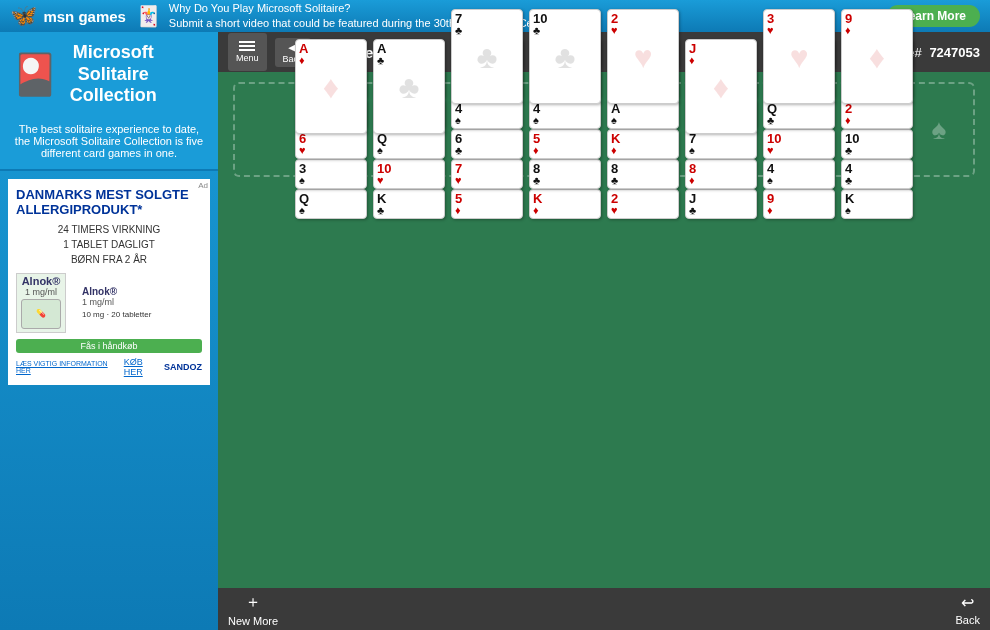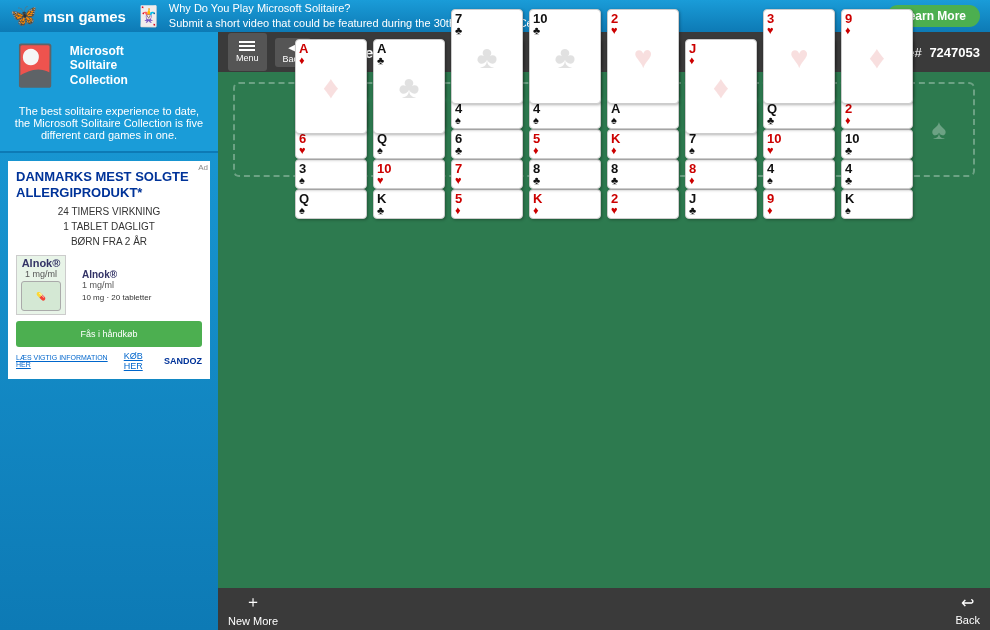--- a/index.html
+++ b/index.html
@@ -134,21 +134,21 @@
     #ad-product-details {
       font-size: 9px;
       color: #333;
       flex: 1;
     }
     #ad-btn {
       background: #4caf50;
       color: white;
       border: none;
       border-radius: 3px;
-      padding: 8px 6px;
+      padding: 2px 6px;
       font-size: 9px;
       cursor: pointer;
       display: block;
       width: 100%;
       margin-bottom: 4px;
     }
     #ad-bottom-links {
       display: flex;
       justify-content: space-between;
       align-items: center;
@@ -356,21 +356,21 @@
     </div>
   </div>
   <button id="learn-more-btn">Learn More</button>
 </div>
 
 <div id="main-layout">
 
   <div id="sidebar">
     <div id="sidebar-top">
       <div id="cards-graphic" style="font-size:40px;">🎴</div>
-      <div id="sidebar-title" style="color:white;font-size:12px;font-weight:bold;line-height:1.2;">
+      <div id="sidebar-title" style="color:white;font-size:18px;font-weight:bold;line-height:1.2;text-align:center;">
         Microsoft<br>Solitaire<br>Collection
       </div>
     </div>
     <div id="sidebar-desc">The best solitaire experience to date, the Microsoft Solitaire Collection is five different card games in one.</div>
     <div id="sidebar-ad">
       <span id="sidebar-ad-label">Ad</span>
       <div id="ad-title">DANMARKS MEST SOLGTE ALLERGIPRODUKT*</div>
       <div id="ad-body">
         <div>24 TIMERS VIRKNING</div>
         <div>1 TABLET DAGLIGT</div>

